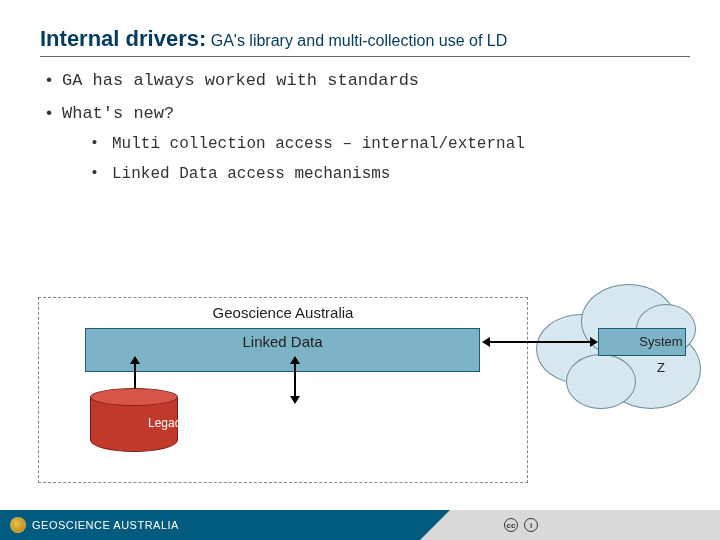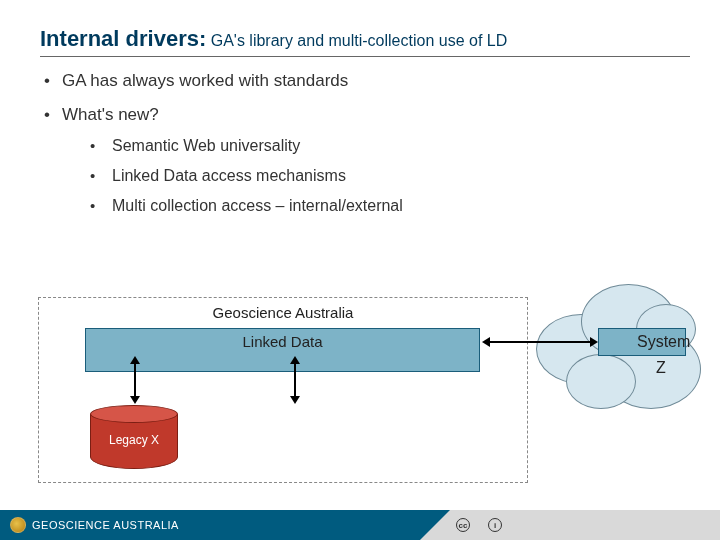--- a/index.html
+++ b/index.html
@@ -4,21 +4,21 @@
 <style>
   * { box-sizing: border-box; margin: 0; padding: 0; }
   html, body { width: 720px; height: 540px; font-family: Arial, Helvetica, sans-serif; background: #fff; color: #222; }
   .slide { width: 720px; height: 540px; position: relative; overflow: hidden; }
 
   .content { padding: 26px 30px 0 40px; }
   .title-line { border-bottom: 1px solid #666; padding-bottom: 4px; margin-bottom: 12px; }
   .title-main { font-size: 22px; font-weight: bold; color: #003a5d; display: inline; }
   .title-sub  { font-size: 16px; font-weight: normal; color: #003a5d; display: inline; }
 
-  ul.lvl1 { list-style: none; padding-left: 0; }
+  ul.lvl1 { list-style: none; padding-left: 0; font-family: Liberation Mono, monospace; }
   ul.lvl1 > li { font-size: 17px; color: #333; margin: 14px 0 0 0; padding-left: 22px; position: relative; }
   ul.lvl1 > li::before { content: "•"; position: absolute; left: 4px; color: #333; }
   ul.lvl2 { list-style: none; padding-left: 0; margin-top: 6px; }
   ul.lvl2 > li { font-size: 16px; color: #333; margin: 12px 0 0 0; padding-left: 50px; position: relative; }
   ul.lvl2 > li::before { content: "•"; position: absolute; left: 28px; color: #333; font-size: 15px; }
 
   
   .diagram { position: absolute; left: 38px; top: 292px; width: 640px; height: 205px; }
   .ga-box { position: absolute; left: 0; top: 5px; width: 490px; height: 186px; border: 1px dashed #888; background: transparent; }
   .ga-title { text-align: center; font-size: 15px; font-weight: normal; padding-top: 6px; }
@@ -44,50 +44,49 @@
   .dbl-arrow::before { left: -8px; top: -4px; border-right: 8px solid #000; }
   .dbl-arrow::after  { right: -8px; top: -4px; border-left: 8px solid #000; }
 
   .cloud { position: absolute; left: 488px; top: -18px; width: 180px; height: 150px; }
   .cloud .blob { position: absolute; background: #d6e7ef; border: 1px solid #6f8a97; border-radius: 50%; }
   .cloud .b1 { width: 90px; height: 70px; left: 10px; top: 40px; }
   .cloud .b2 { width: 95px; height: 75px; left: 55px; top: 10px; }
   .cloud .b3 { width: 100px; height: 80px; left: 75px; top: 55px; }
   .cloud .b4 { width: 70px; height: 55px; left: 40px; top: 80px; }
   .cloud .b5 { width: 60px; height: 50px; left: 110px; top: 30px; }
-  .sysz { position: absolute; left: 560px; top: 36px; width: 88px; height: 28px; border: 1px solid #1a5d7a; background: #7db3c7; text-align: center; font-size: 16px; line-height: 26px; padding-left: 38px; }
+  .sysz { position: absolute; left: 560px; top: 36px; width: 88px; height: 28px; border: 1px solid #1a5d7a; background: #7db3c7; text-align: center; font-size: 13px; line-height: 26px; padding-left: 38px; }
 
   
   .footer { position: absolute; left: 0; bottom: 0; width: 720px; height: 30px; background: #005b7f; display: flex; align-items: center; padding: 0 10px; }
   .footer .brand { color: #fff; font-size: 11px; letter-spacing: 0.5px; display: flex; align-items: center; gap: 6px; }
   .footer .brand .gaicon { width: 16px; height: 16px; border-radius: 50%; background: radial-gradient(circle at 40% 40%, #e8c14a, #b37e12); border: 1px solid #fff3; }
   .tail { position: absolute; right: 0; bottom: 0; width: 300px; height: 30px; background: #d9d9d9; clip-path: polygon(10% 0, 100% 0, 100% 100%, 0 100%); display: flex; align-items: center; padding-left: 36px; gap: 8px; font-size: 9px; color: #333; }
-  .cc { display: inline-flex; align-items: center; gap: 18px; }
+  .cc { display: inline-flex; align-items: center; gap: 6px; margin-left: 48px; }
   .cc .circ { width: 14px; height: 14px; border: 1px solid #333; border-radius: 50%; display: inline-flex; align-items: center; justify-content: center; font-size: 8px; font-weight: bold; }
 </style>
 </head>
 <body>
 
 <div class="slide">
 
   <div class="content">
     <div class="title-line">
       <span class="title-main">Internal drivers:</span>
       <span> </span>
       <span class="title-sub">GA's library and multi-collection use of LD</span>
     </div>
 
     <ul class="lvl1">
       <li><span>GA has always worked with standards</span></li>
       <li>
         <span>What's new?</span>
         <ul class="lvl2">
-          <li><span>Semantic Web universality</span></li>
+          <li><span>Multi collection access – internal/external</span></li>
           <li><span>Linked Data access mechanisms</span></li>
-          <li><span>Multi collection access – internal/external</span></li>
         </ul>
       </li>
     </ul>
   </div>
 
   <div class="diagram">
 
     <div class="cloud">
       <div class="blob b1"></div>
         <div class="blob b2"></div>
@@ -107,21 +106,21 @@
     <div class="sysz">System Z</div>
 
     <div class="arrow-shaft" style="left:96px; top:70px; height:36px;"></div>
     <div class="arrow-up arrow-up-head-top" style="left:92px; top:64px;"></div>
     <div class="arrow-up arrow-up-head-bot" style="left:92px; top:104px;"></div>
 
     <div class="arrow-shaft" style="left:256px; top:70px; height:36px;"></div>
     <div class="arrow-up arrow-up-head-top" style="left:252px; top:64px;"></div>
     <div class="arrow-up arrow-up-head-bot" style="left:252px; top:104px;"></div>
 
-    <div class="cyl red" style="left:52px; top:113px;">
+    <div class="cyl red" style="left:52px; top:96px;padding-left:39px;">
       <div class="body"></div>
         <div class="top"></div>
       <div class="label">Legacy X</div>
     </div>
 
 
   </div>
 
   <div class="footer">
     <div class="brand">

